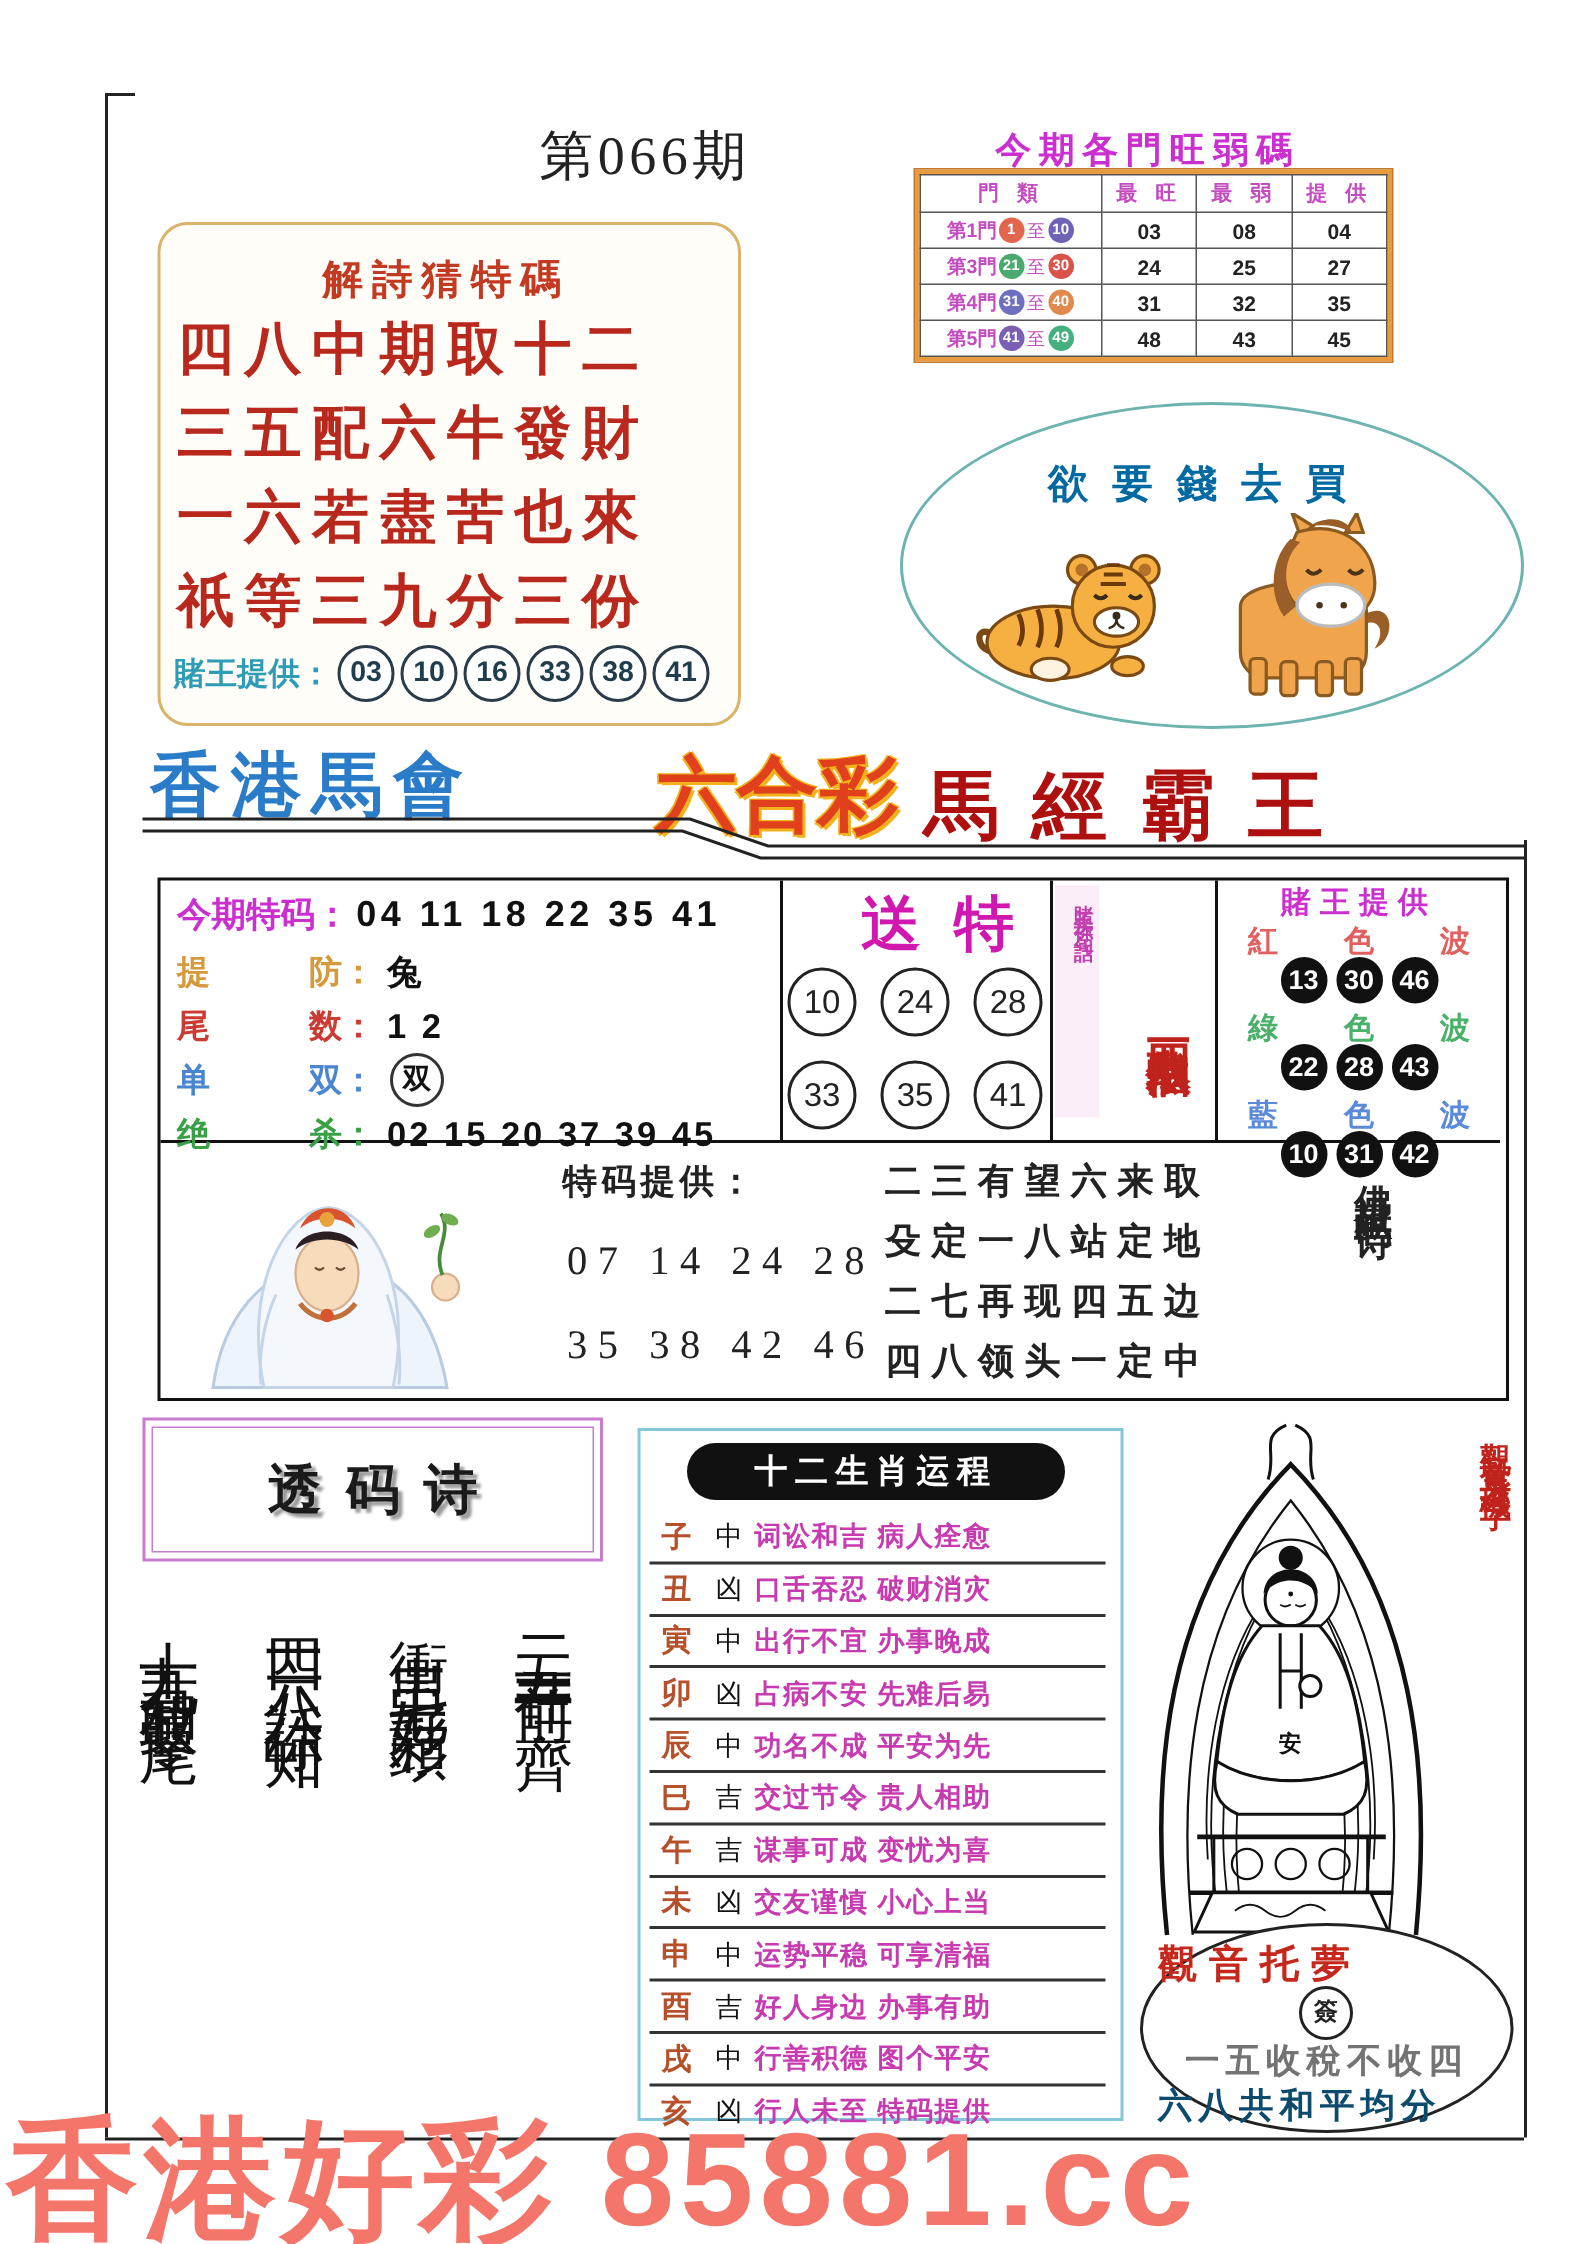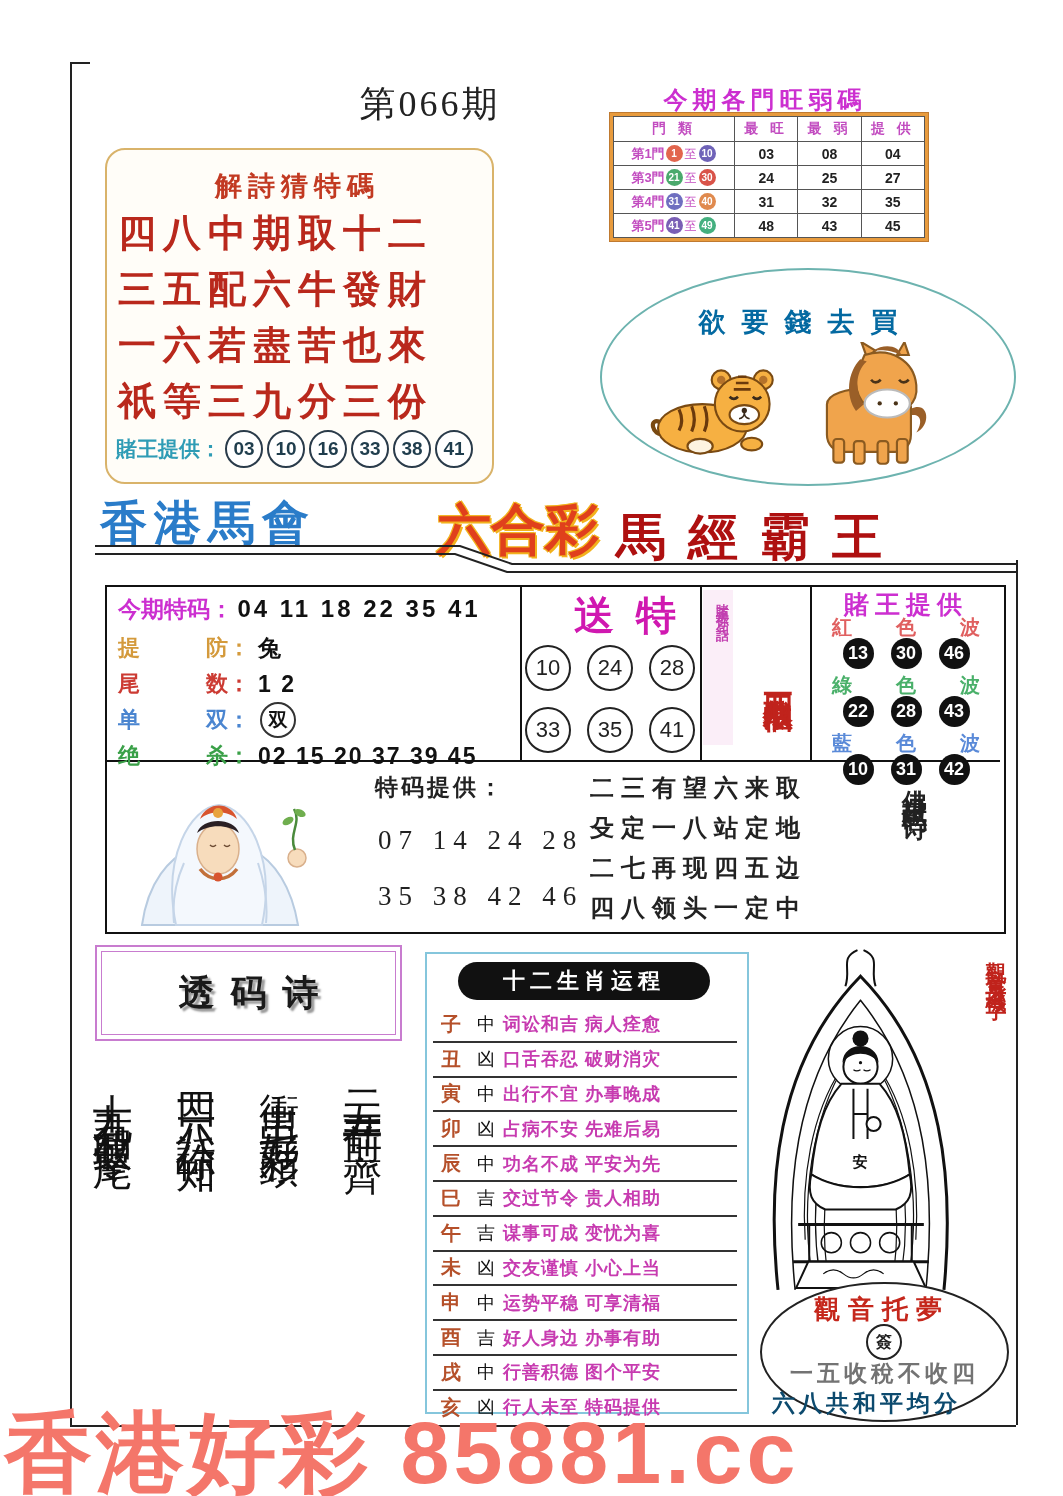--- a/index.html
+++ b/index.html
@@ -78,25 +78,25 @@
             text-align:center;line-height:42px;font-size:22px;color:#222;background:#fff;}
 
   
   .hint-small-bg{left:703px;top:590px;width:30px;height:155px;background:#fbeef8;}
   .hint-small{left:705px;top:593px;width:26px;height:160px;writing-mode:vertical-rl;text-orientation:upright;
               font-size:13px;font-weight:bold;color:#c23fb0;letter-spacing:4px;}
   .hint-big{left:742px;top:592px;width:56px;height:168px;writing-mode:vertical-rl;text-orientation:upright;
             font-size:30px;font-weight:bold;color:#c0231c;letter-spacing:1px;text-align:center;}
 
   
-  .waves-title{left:812px;top:588px;width:188px;text-align:center;font-size:25px;font-weight:bold;
+  .waves-title{left:812px;top:588px;width:188px;text-align:center;font-size:20px;font-weight:bold;
                color:#cc2fd0;letter-spacing:6px;}
   .waves-groups{left:818px;top:614px;width:176px;}
   .wave-label{display:flex;justify-content:space-between;padding:0 14px;font-size:20px;font-weight:bold;height:22px;}
-  .wave-balls{display:flex;justify-content:center;gap:17px;margin:2px 0 3px 0;}
+  .wave-balls{display:flex;justify-content:center;gap:6px;margin:2px 0 3px 0;}
   .ball{display:inline-block;width:31px;height:31px;border-radius:50%;background:#111;color:#fff;
         text-align:center;line-height:31px;font-size:18px;font-weight:bold;}
 
   
   .tema-label{left:375px;top:772px;font-size:23px;font-weight:bold;color:#222;letter-spacing:3px;}
   .tema-num-lines{left:378px;top:812px;width:210px;}
   .tema-nums{font-size:27px;color:#222;letter-spacing:7px;line-height:56px;white-space:nowrap;font-family:"Liberation Serif","DejaVu Serif",serif;}
   .tema-poem{left:590px;top:768px;width:290px;}
   .tema-poem-line{font-size:24px;font-weight:bold;color:#222;letter-spacing:7px;line-height:40px;white-space:nowrap;}
   .tema-vtitle{left:898px;top:770px;width:34px;height:158px;writing-mode:vertical-rl;text-orientation:upright;
@@ -120,21 +120,21 @@
   .z-row{display:grid;grid-template-columns:36px 34px 1fr;align-items:center;height:32.8px;border-bottom:2px solid #333;}
   .z-row:last-child{border-bottom:none;}
   .z-branch{font-size:20px;font-weight:bold;color:#b5502a;text-align:center;}
   .z-luck{font-size:18px;color:#111;text-align:center;}
   .z-text{font-size:18px;font-weight:bold;color:#c73bb0;letter-spacing:1px;white-space:nowrap;}
 
   
   .side-note{left:980px;top:945px;width:30px;height:260px;writing-mode:vertical-rl;text-orientation:upright;
              font-size:21px;font-weight:bold;color:#c0231c;letter-spacing:6px;}
   .dream-ellipse{left:760px;top:1282px;width:245px;height:136px;border:2px solid #222;border-radius:50%;background:#fff;}
-  .dream-title{left:772px;top:1292px;width:220px;text-align:center;font-size:26px;font-weight:bold;
+  .dream-title{left:772px;top:1292px;width:220px;font-size:26px;font-weight:bold;
                color:#c5271c;letter-spacing:8px;}
   .dream-seal{left:866px;top:1324px;width:32px;height:32px;border:2px solid #222;border-radius:50%;
               text-align:center;line-height:32px;font-size:16px;font-weight:bold;color:#222;}
   .dream-line1{left:772px;top:1358px;width:225px;text-align:center;font-size:23px;font-weight:bold;color:#737373;letter-spacing:4px;}
   .dream-line2{left:772px;top:1388px;width:225px;text-align:left;font-size:23px;font-weight:bold;color:#0c4a6e;letter-spacing:4px;}
 
   
   .footer{left:4px;top:1394px;font-size:88px;font-weight:bold;color:#f4766a;letter-spacing:4px;white-space:nowrap;z-index:9;}
 
   svg{display:block;}

